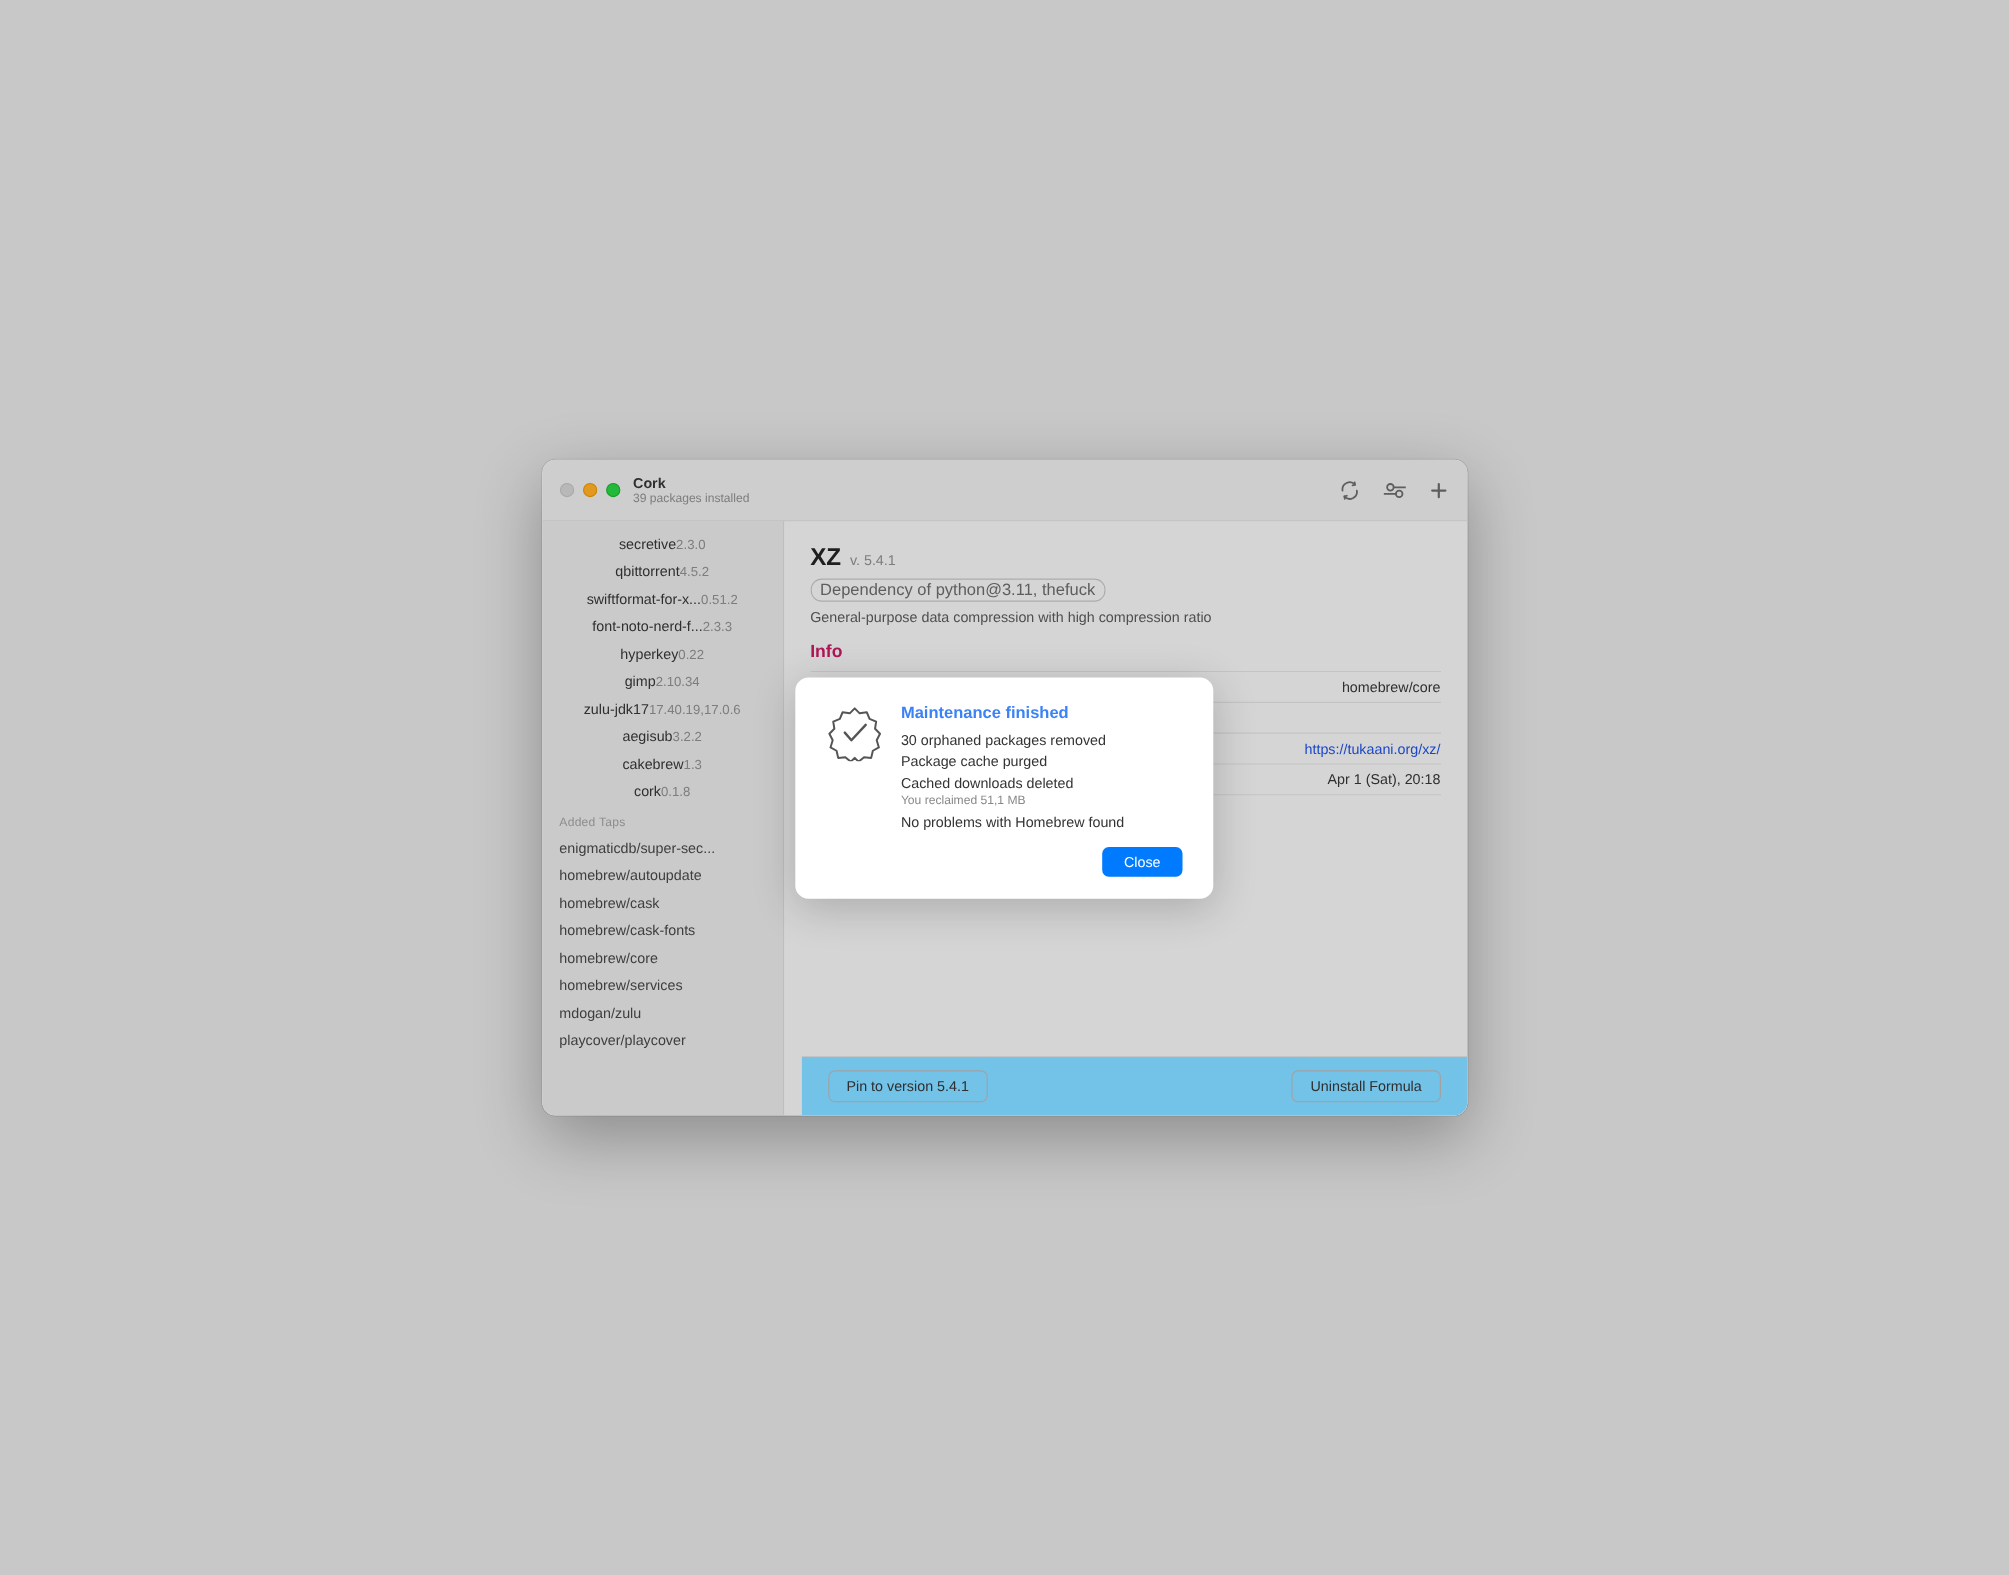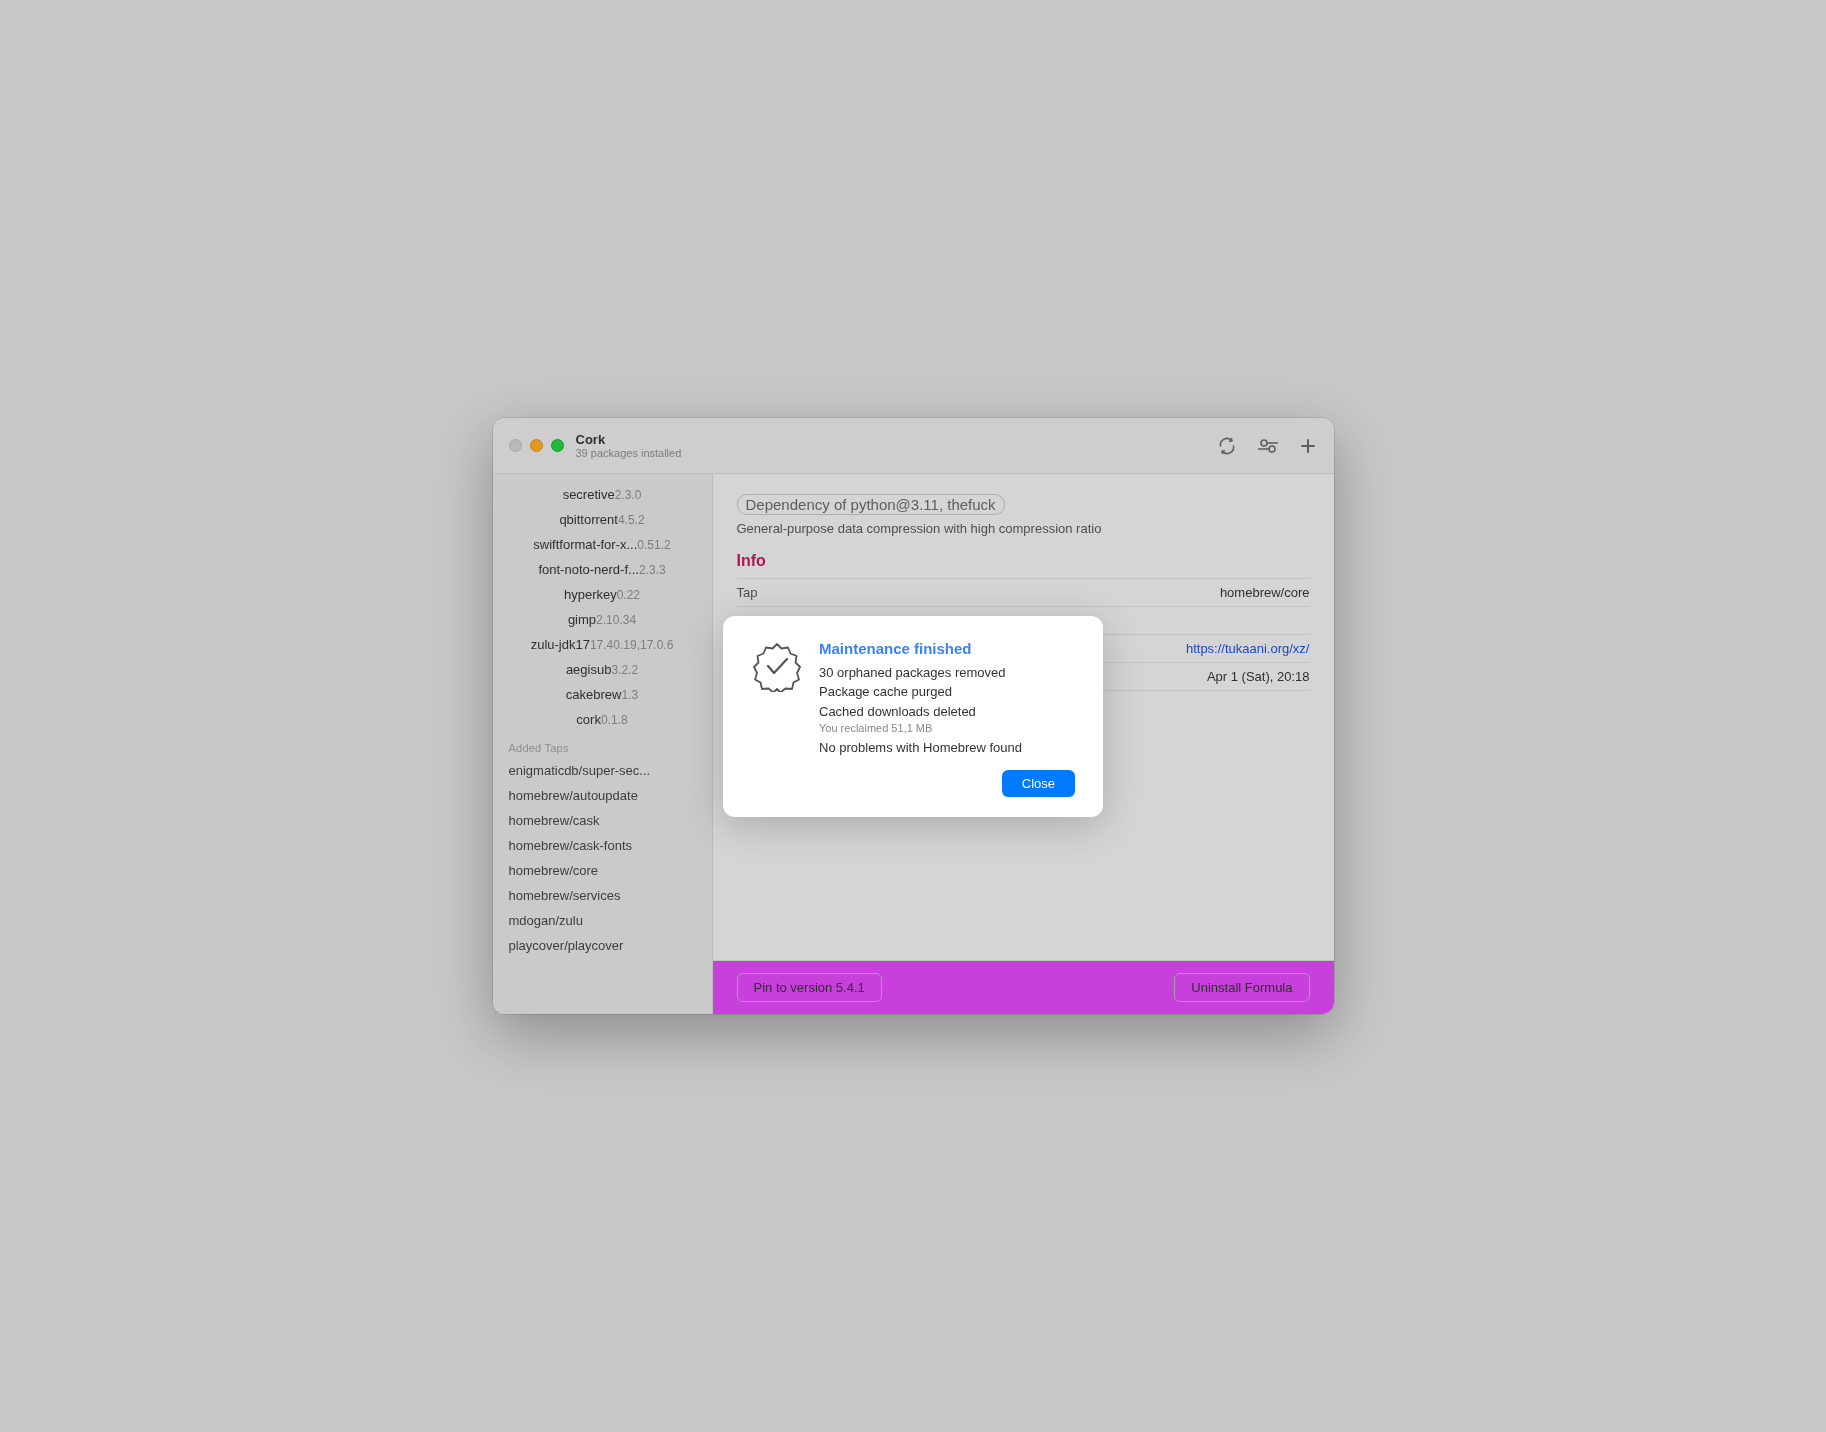--- a/index.html
+++ b/index.html
@@ -191,26 +191,26 @@
       font-size: 13px;
     }
 
     .info-label { color: #555; }
     .info-value { color: #333; text-align: right; }
     .info-value-link { color: #1d4ed8; }
 
     .bottom-bar {
       position: absolute;
       bottom: 0;
-      left: 0;
+      left: 16px;
       right: 0;
       padding: 12px 24px;
       display: flex;
       justify-content: space-between;
-      background: #d946ef;
+      background: #7dd3fc;
       border-top: 1px solid #d4d4d4;
     }
 
     .btn-outline {
       background: none;
       border: 1px solid #b0b0b0;
       border-radius: 6px;
       padding: 6px 16px;
       font-size: 13px;
       color: #333;
@@ -389,20 +389,24 @@
           <div class="sidebar-tap-item">homebrew/core</div>
           <div class="sidebar-tap-item">homebrew/services</div>
           <div class="sidebar-tap-item">mdogan/zulu</div>
           <div class="sidebar-tap-item">playcover/playcover</div>
         </div>
     </div>
 
     <div class="main">
 
       <div class="package-header">
+        <div class="package-title-row">
+          <span class="package-name">XZ</span>
+          <span class="package-version">v. 5.4.1</span>
+        </div>
         <div class="package-badge">Dependency of python@3.11, thefuck</div>
         <div class="package-description">General-purpose data compression with high compression ratio</div>
       </div>
 
       <div class="info-section-title">Info</div>
       <div class="info-table">
         <div class="info-row">
           <span class="info-label">Tap</span>
           <span class="info-value">homebrew/core</span>
         </div>

